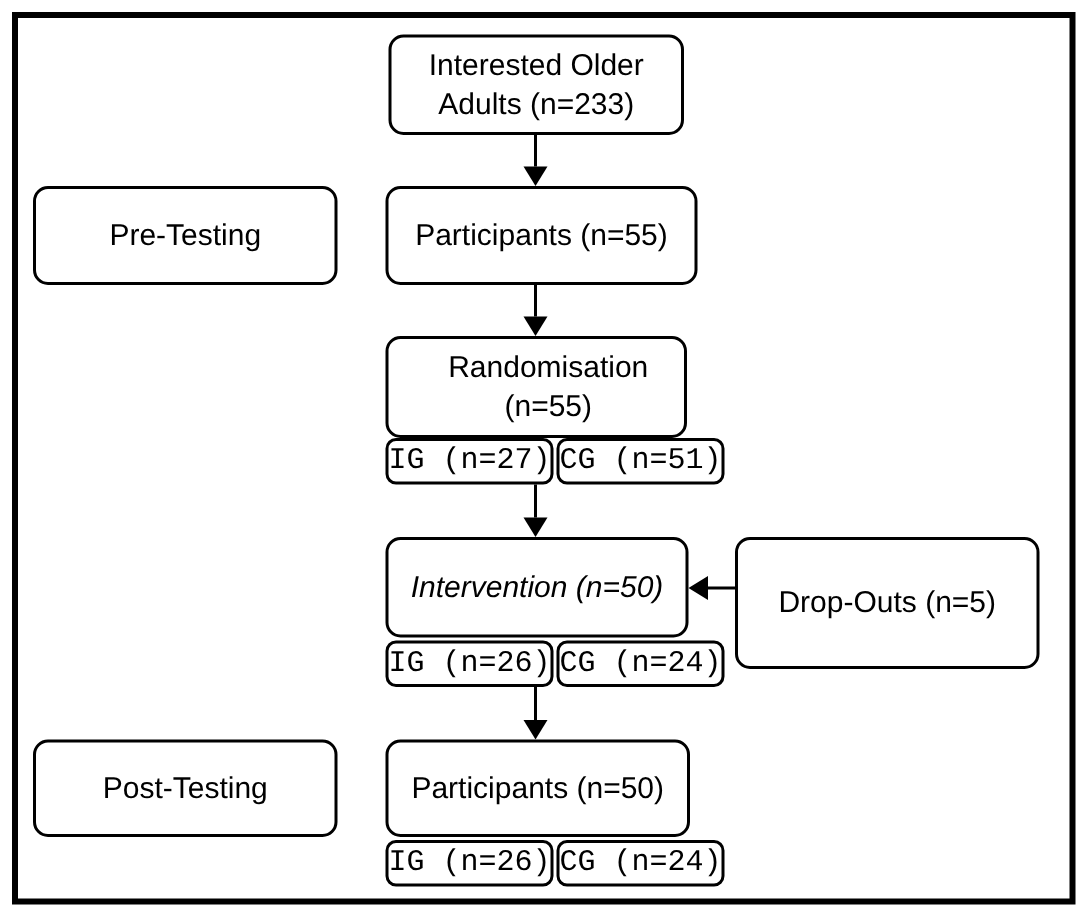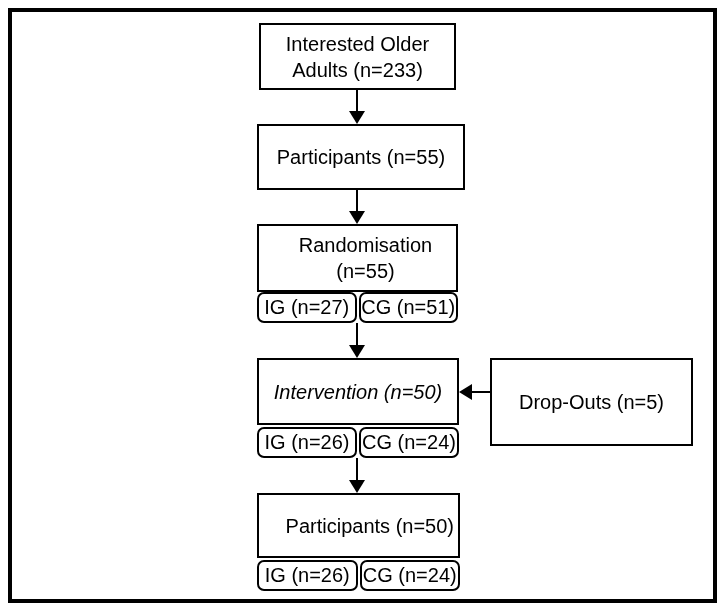--- a/index.html
+++ b/index.html
@@ -18,34 +18,35 @@
     width: 709px; height: 595px;
     border: 4px solid #000000;
     box-sizing: border-box;
     background: #ffffff;
   }
   .box {
     position: absolute;
     box-sizing: border-box;
     background: #ffffff;
     border: 2px solid #000000;
-    border-radius: 0;
+    border-radius: 10px;
     display: flex;
     align-items: center;
     justify-content: center;
     text-align: center;
     font-size: 20px;
     line-height: 26px;
     padding: 0 4px;
   }
   .subrow {
     position: absolute;
     box-sizing: border-box;
     display: flex;
     gap: 2px;
+    font-family: Liberation Mono, monospace;
   }
   .subbox {
     flex: 1;
     box-sizing: border-box;
     background: #ffffff;
     border: 2px solid #000000;
     border-radius: 7px;
     display: flex;
     align-items: center;
     justify-content: center;
@@ -90,38 +91,41 @@
   #arrow-2               { left: 349px; top: 190px; height: 34px; }
   #box-randomisation     { left: 257px; top: 224px; width: 201px; height: 68px; padding-left: 20px; }
   #row-randomisation     { left: 257px; top: 292px; width: 201px; height: 31px; }
   #arrow-3               { left: 349px; top: 323px; height: 35px; }
   #box-intervention      { left: 257px; top: 358px; width: 202px; height: 67px; font-style: italic; }
   #box-dropouts          { left: 490px; top: 358px; width: 203px; height: 88px; }
   #arrow-dropouts        { left: 459px; top: 384px; width: 31px; }
   #row-intervention      { left: 257px; top: 427px; width: 202px; height: 31px; }
   #arrow-4               { left: 349px; top: 458px; height: 35px; }
   #box-posttesting       { left: 22px;  top: 493px; width: 203px; height: 65px; }
-  #box-participants-post { left: 257px; top: 493px; width: 203px; height: 65px; justify-content: flex-end; }
+  #box-participants-post { left: 257px; top: 493px; width: 203px; height: 65px; }
   #row-post              { left: 257px; top: 560px; width: 203px; height: 31px; }
 </style>
 </head>
 <body>
 
 <div class="page">
   <div class="frame"></div>
 
   <div class="box" id="box-interested">
     <span>Interested Older Adults (n=233)</span>
   </div>
 
   <div class="varrow" id="arrow-1">
     <div class="stem"></div>
     <div class="head"></div>
   </div>
 
+  <div class="box" id="box-pretesting">
+    <span>Pre-Testing</span>
+  </div>
 
   <div class="box" id="box-participants-pre">
     <span>Participants (n=55)</span>
   </div>
 
   <div class="varrow" id="arrow-2">
     <div class="stem"></div>
     <div class="head"></div>
   </div>
 
@@ -163,20 +167,23 @@
     <div class="subbox">
       <span>CG (n=24)</span>
     </div>
   </div>
 
   <div class="varrow" id="arrow-4">
     <div class="stem"></div>
     <div class="head"></div>
   </div>
 
+  <div class="box" id="box-posttesting">
+    <span>Post-Testing</span>
+  </div>
 
   <div class="box" id="box-participants-post">
     <span>Participants (n=50)</span>
   </div>
 
   <div class="subrow" id="row-post">
     <div class="subbox">
       <span>IG (n=26)</span>
     </div>
     <div class="subbox">

